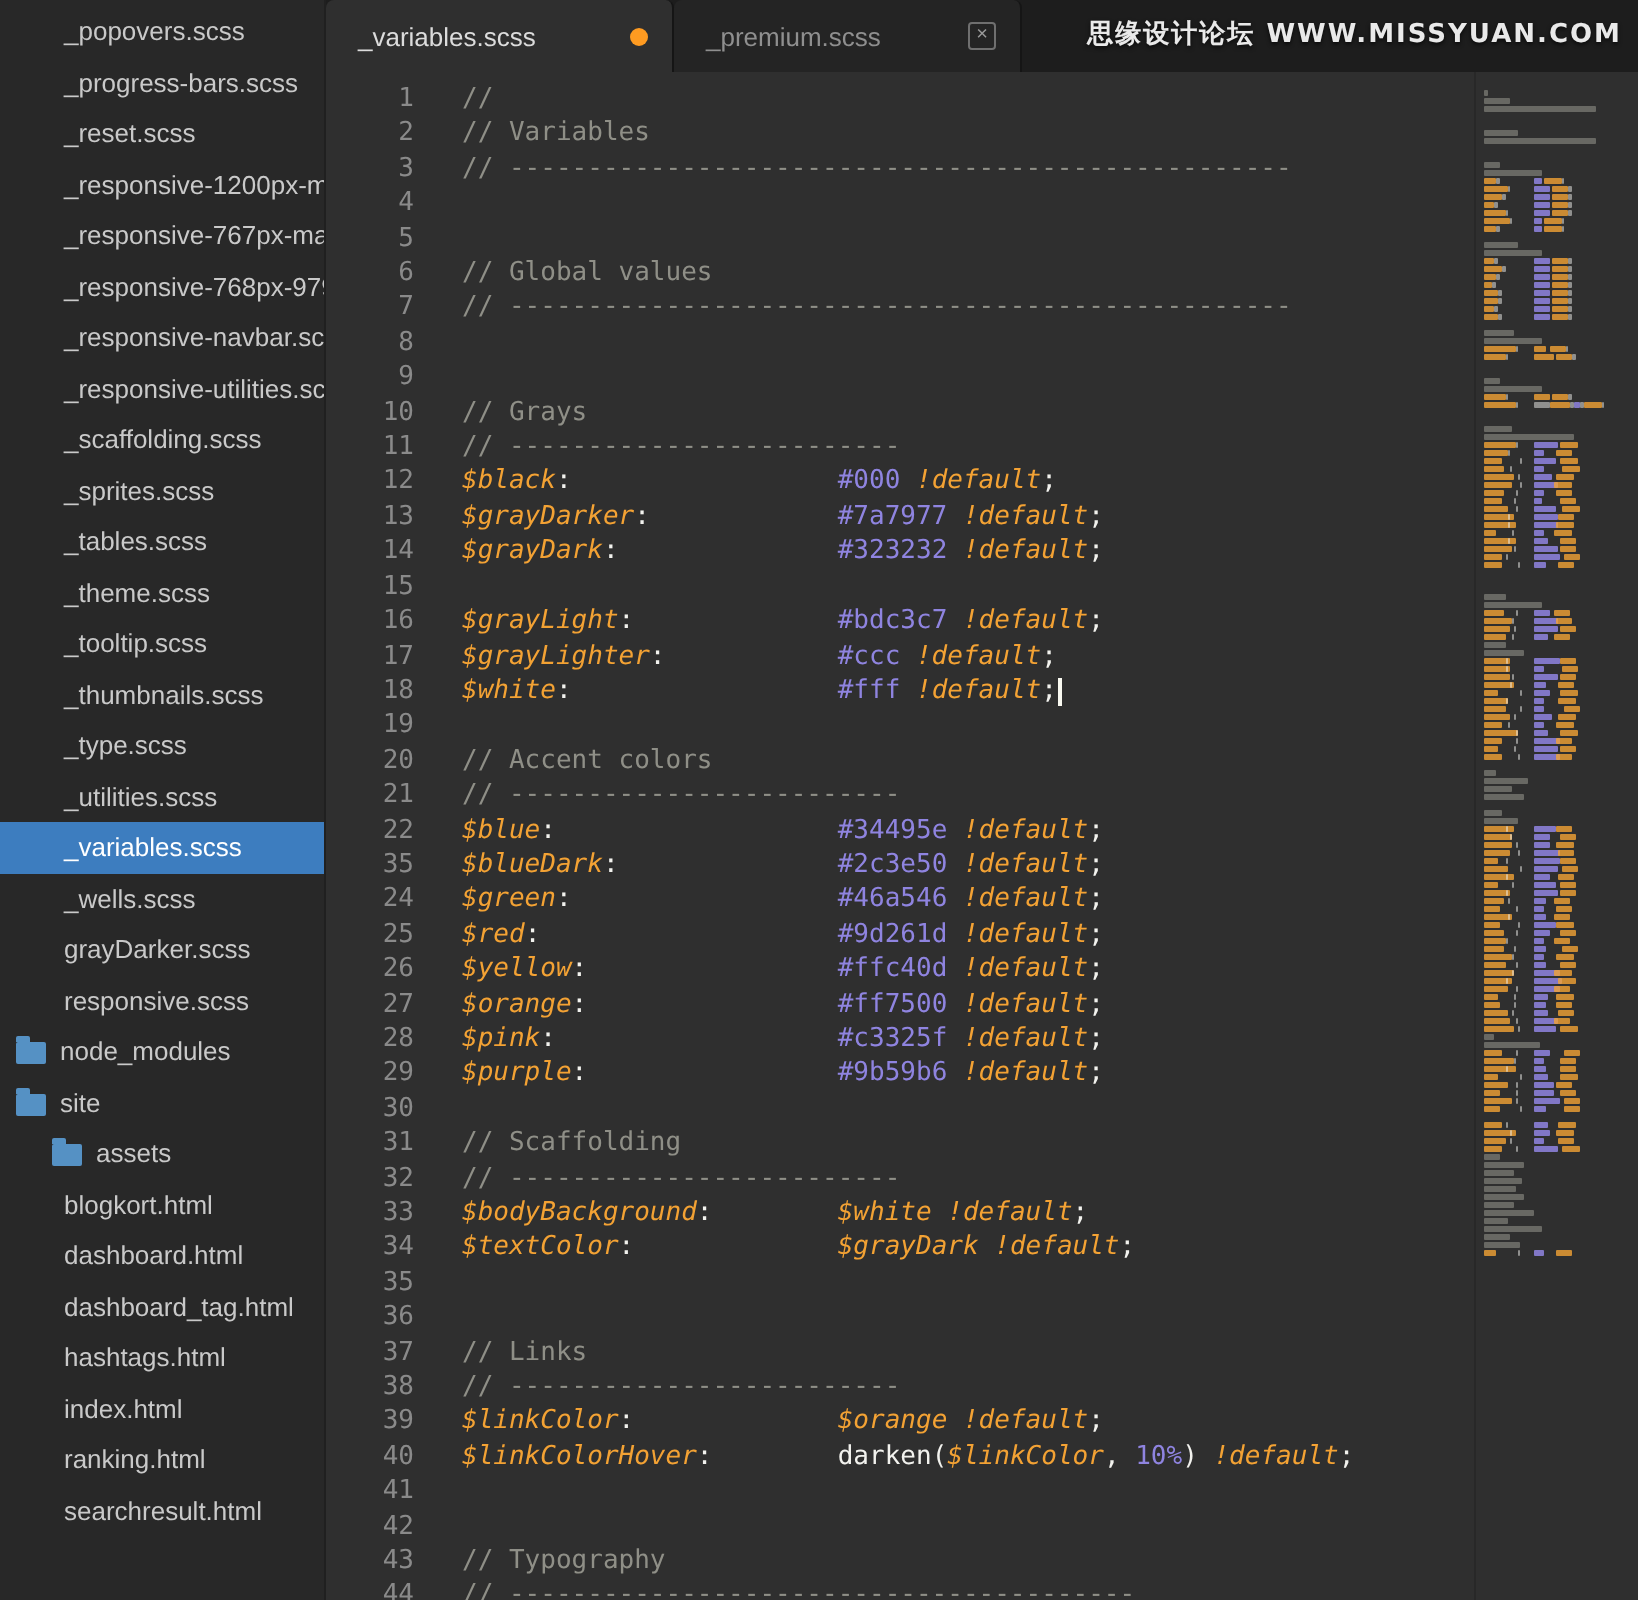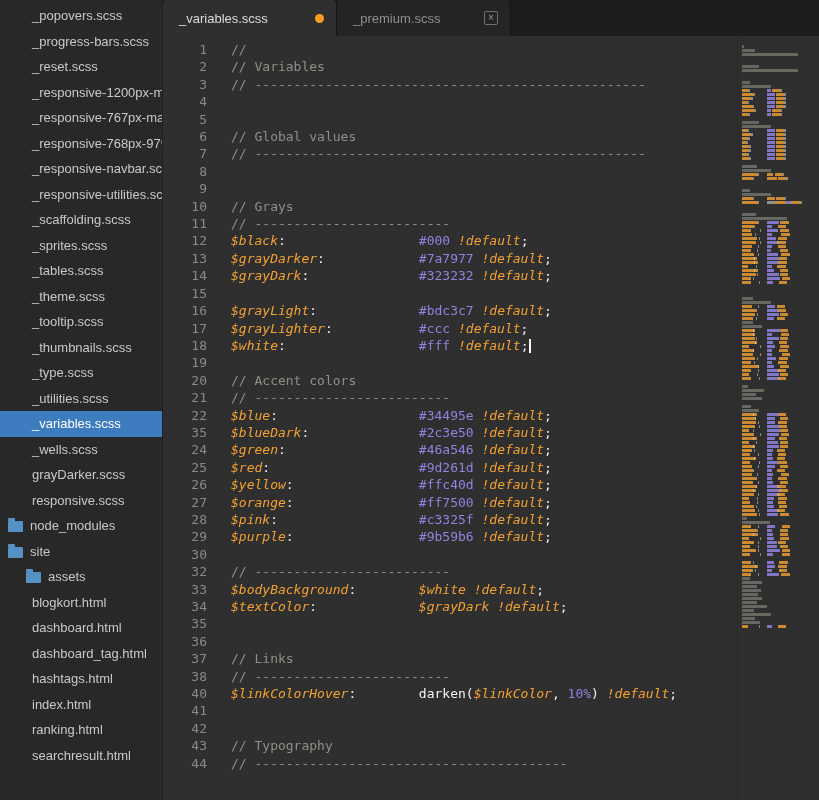--- a/index.html
+++ b/index.html
@@ -150,20 +150,21 @@
       <div style="display:flex">
           <div class="tab active">
             <span>_variables.scss</span>
             <span class="dot"></span>
           </div>
           <div class="tab inactive">
             <span>_premium.scss</span>
             <span class="close">×</span>
           </div>
         </div>
+      <div class="watermark">思缘设计论坛 WWW.MISSYUAN.COM</div>
     </div>
 
     <div class="editor-wrap">
       <div class="code-area">
         <div>
             <div class="code-row"><span class="gutter">1</span><span class="code-text"><span class="tok-c">//</span></span></div>
             <div class="code-row"><span class="gutter">2</span><span class="code-text"><span class="tok-c">// Variables</span></span></div>
             <div class="code-row"><span class="gutter">3</span><span class="code-text"><span class="tok-c">// --------------------------------------------------</span></span></div>
             <div class="code-row"><span class="gutter">4</span><span class="code-text"></span></div>
             <div class="code-row"><span class="gutter">5</span><span class="code-text"></span></div>
@@ -185,27 +186,29 @@
             <div class="code-row"><span class="gutter">21</span><span class="code-text"><span class="tok-c">// -------------------------</span></span></div>
             <div class="code-row"><span class="gutter">22</span><span class="code-text"><span class="tok-v">$blue</span><span class="tok-p">:                  </span><span class="tok-h">#34495e</span><span class="tok-p"> </span><span class="tok-v">!default</span><span class="tok-p">;</span></span></div>
             <div class="code-row"><span class="gutter">35</span><span class="code-text"><span class="tok-v">$blueDark</span><span class="tok-p">:              </span><span class="tok-h">#2c3e50</span><span class="tok-p"> </span><span class="tok-v">!default</span><span class="tok-p">;</span></span></div>
             <div class="code-row"><span class="gutter">24</span><span class="code-text"><span class="tok-v">$green</span><span class="tok-p">:                 </span><span class="tok-h">#46a546</span><span class="tok-p"> </span><span class="tok-v">!default</span><span class="tok-p">;</span></span></div>
             <div class="code-row"><span class="gutter">25</span><span class="code-text"><span class="tok-v">$red</span><span class="tok-p">:                   </span><span class="tok-h">#9d261d</span><span class="tok-p"> </span><span class="tok-v">!default</span><span class="tok-p">;</span></span></div>
             <div class="code-row"><span class="gutter">26</span><span class="code-text"><span class="tok-v">$yellow</span><span class="tok-p">:                </span><span class="tok-h">#ffc40d</span><span class="tok-p"> </span><span class="tok-v">!default</span><span class="tok-p">;</span></span></div>
             <div class="code-row"><span class="gutter">27</span><span class="code-text"><span class="tok-v">$orange</span><span class="tok-p">:                </span><span class="tok-h">#ff7500</span><span class="tok-p"> </span><span class="tok-v">!default</span><span class="tok-p">;</span></span></div>
             <div class="code-row"><span class="gutter">28</span><span class="code-text"><span class="tok-v">$pink</span><span class="tok-p">:                  </span><span class="tok-h">#c3325f</span><span class="tok-p"> </span><span class="tok-v">!default</span><span class="tok-p">;</span></span></div>
             <div class="code-row"><span class="gutter">29</span><span class="code-text"><span class="tok-v">$purple</span><span class="tok-p">:                </span><span class="tok-h">#9b59b6</span><span class="tok-p"> </span><span class="tok-v">!default</span><span class="tok-p">;</span></span></div>
             <div class="code-row"><span class="gutter">30</span><span class="code-text"></span></div>
+            <div class="code-row"><span class="gutter">31</span><span class="code-text"><span class="tok-c">// Scaffolding</span></span></div>
             <div class="code-row"><span class="gutter">32</span><span class="code-text"><span class="tok-c">// -------------------------</span></span></div>
             <div class="code-row"><span class="gutter">33</span><span class="code-text"><span class="tok-v">$bodyBackground</span><span class="tok-p">:        </span><span class="tok-v">$white</span><span class="tok-p"> </span><span class="tok-v">!default</span><span class="tok-p">;</span></span></div>
             <div class="code-row"><span class="gutter">34</span><span class="code-text"><span class="tok-v">$textColor</span><span class="tok-p">:             </span><span class="tok-v">$grayDark</span><span class="tok-p"> </span><span class="tok-v">!default</span><span class="tok-p">;</span></span></div>
             <div class="code-row"><span class="gutter">35</span><span class="code-text"></span></div>
             <div class="code-row"><span class="gutter">36</span><span class="code-text"></span></div>
             <div class="code-row"><span class="gutter">37</span><span class="code-text"><span class="tok-c">// Links</span></span></div>
             <div class="code-row"><span class="gutter">38</span><span class="code-text"><span class="tok-c">// -------------------------</span></span></div>
+            <div class="code-row"><span class="gutter">39</span><span class="code-text"><span class="tok-v">$linkColor</span><span class="tok-p">:             </span><span class="tok-v">$orange</span><span class="tok-p"> </span><span class="tok-v">!default</span><span class="tok-p">;</span></span></div>
             <div class="code-row"><span class="gutter">40</span><span class="code-text"><span class="tok-v">$linkColorHover</span><span class="tok-p">:        </span><span class="tok-p">darken(</span><span class="tok-v">$linkColor</span><span class="tok-p">, </span><span class="tok-h">10%</span><span class="tok-p">) </span><span class="tok-v">!default</span><span class="tok-p">;</span></span></div>
             <div class="code-row"><span class="gutter">41</span><span class="code-text"></span></div>
             <div class="code-row"><span class="gutter">42</span><span class="code-text"></span></div>
             <div class="code-row"><span class="gutter">43</span><span class="code-text"><span class="tok-c">// Typography</span></span></div>
             <div class="code-row"><span class="gutter">44</span><span class="code-text"><span class="tok-c">// ----------------------------------------</span></span></div>
           </div>
       </div>
       <div class="minimap">
         <div>
             <div class="mm-row">

